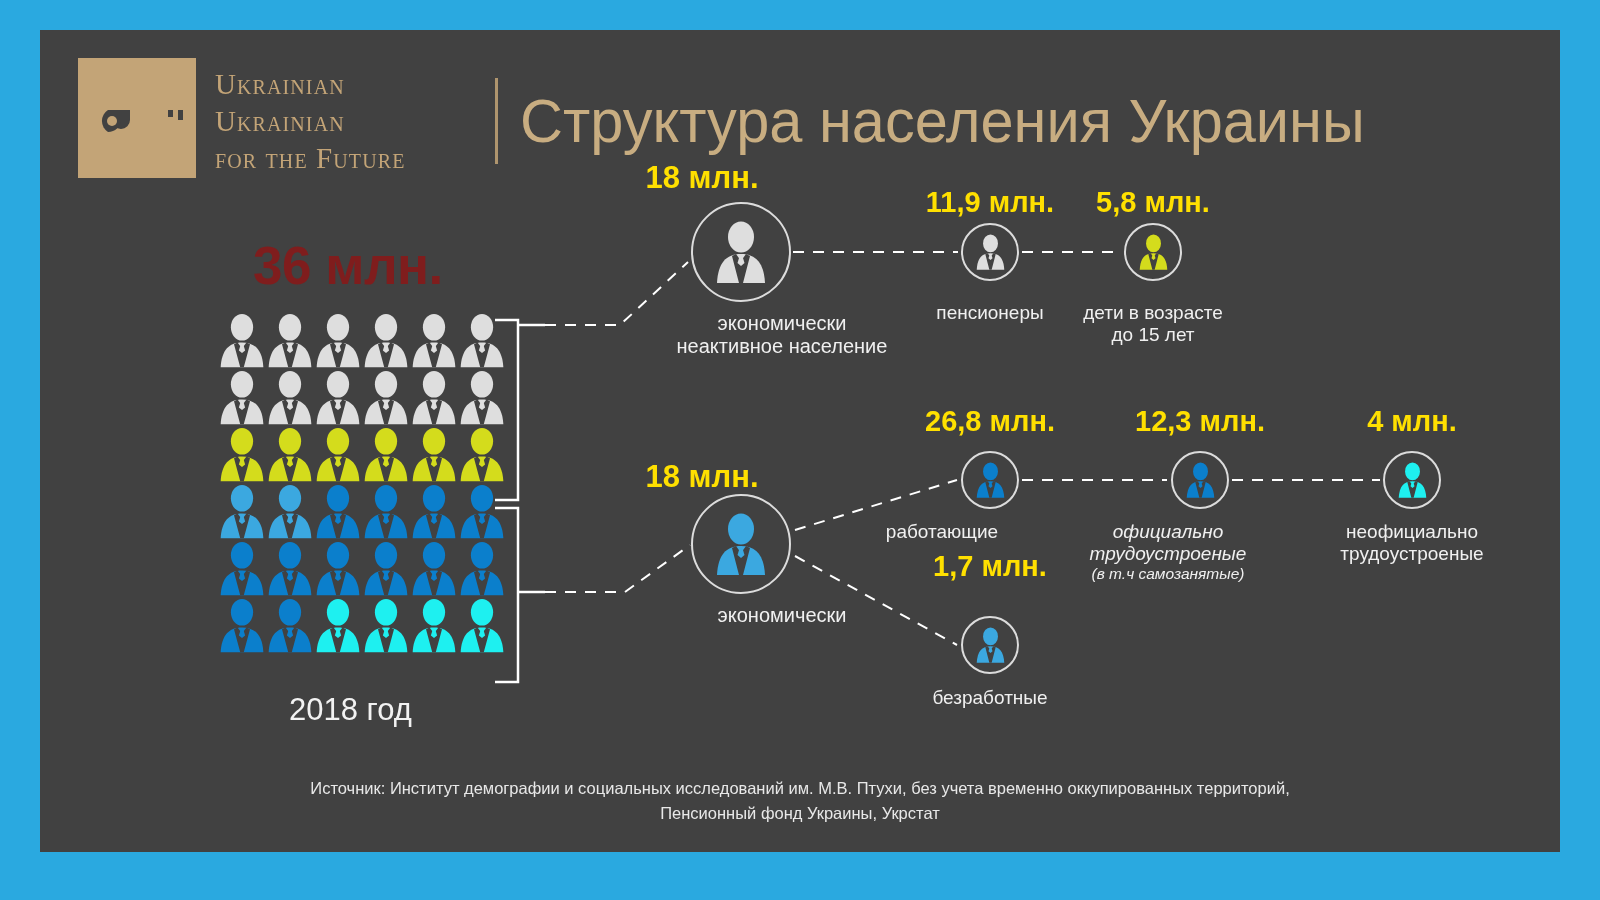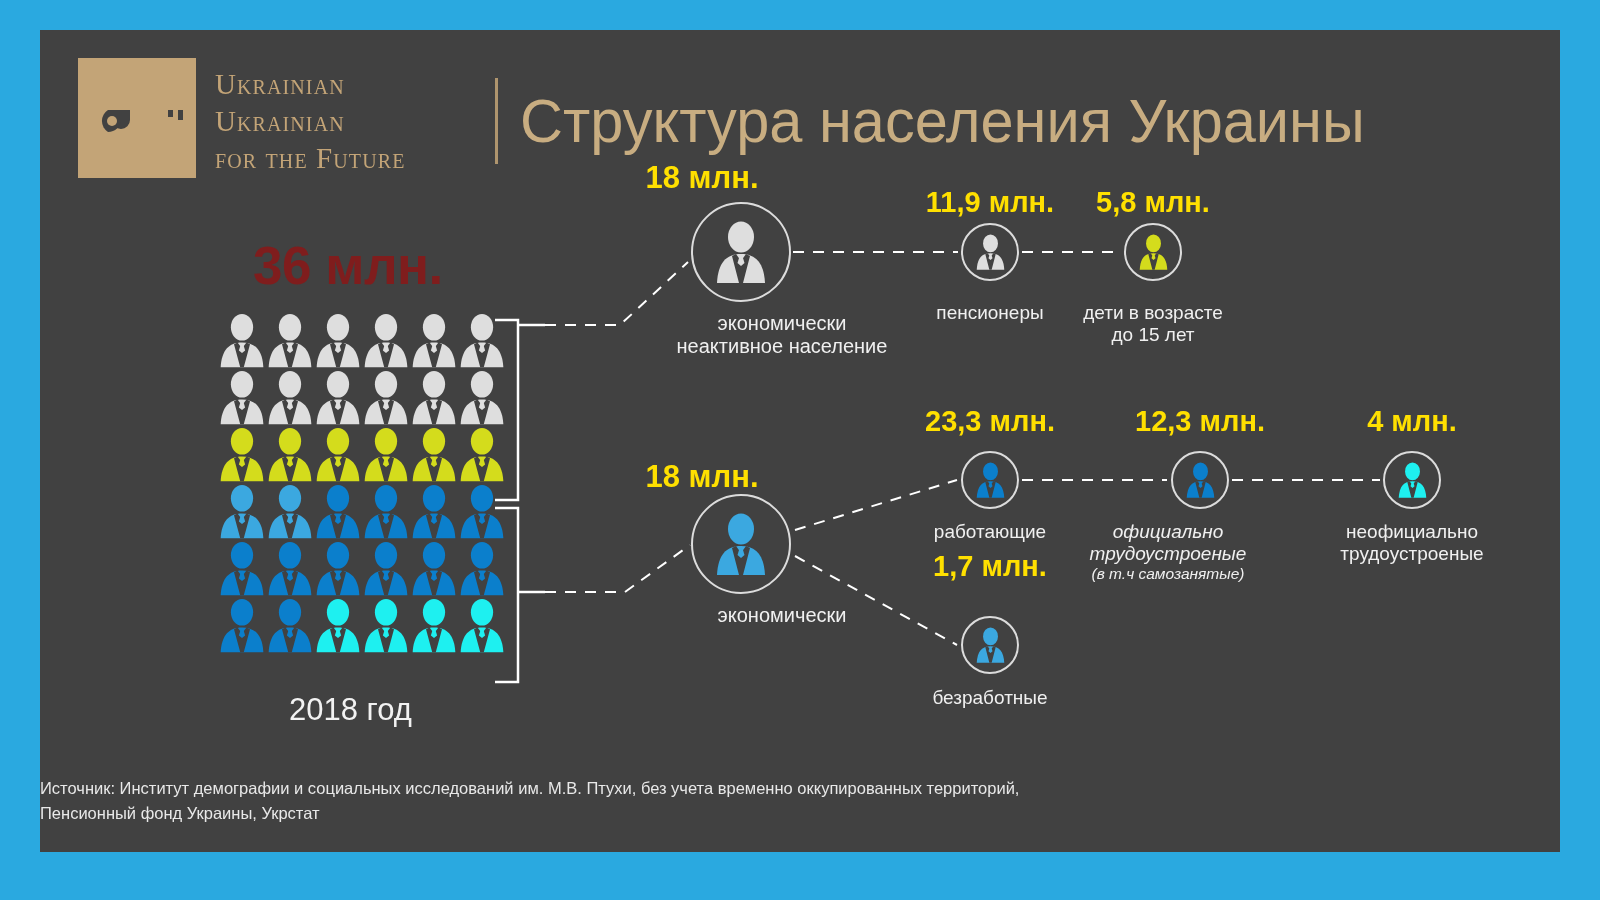--- a/index.html
+++ b/index.html
@@ -100,21 +100,21 @@
   .caption.c-big{font-size:20px;}
   .caption.c-sm{font-size:19px;}
   .caption .sub{font-size:15.5px;display:block;}
 
   
   #lines{position:absolute;left:0;top:0;width:1600px;height:900px;pointer-events:none;}
 
   
   .source{
     position:absolute;left:40px;top:776px;width:1520px;
-    color:#e8e8e8;
+    text-align:center;color:#e8e8e8;
     font-size:16.5px;line-height:25px;
   }
 </style>
 </head>
 <body>
 
 <div id="stage">
   <div class="panel"></div>
 
   <div class="logo-box">
@@ -521,32 +521,32 @@
         <path d="M27 33 C12 33 4 42 3 62 H51 C50 42 42 33 27 33 Z" fill="#3ba8e0"></path>
         <path d="M22 33 L27 40 L32 33 L36 35 L29 62 H25 L18 35 Z" fill="#414141"></path>
         <path d="M25 37 L29 37 L30.5 42 L27 45 L23.5 42 Z" fill="#3ba8e0"></path>
       </svg>
     </div>
   </div>
   <div class="caption c-big" style="left:622px;top:604px;width:320px;">
     <div>экономически</div>
   </div>
 
-  <div class="value v-sm" style="left:900px;top:405px;width:180px;">23,3 млн.</div>
+  <div class="value v-sm" style="left:900px;top:405px;width:180px;">26,8 млн.</div>
   <div class="node small" style="left:961px;top:451px;">
     <div class="circ">
       <svg viewBox="0 0 54 62">
         <ellipse cx="27" cy="16" rx="13" ry="15.5" fill="#0b7fcc"></ellipse>
         <path d="M27 33 C12 33 4 42 3 62 H51 C50 42 42 33 27 33 Z" fill="#0b7fcc"></path>
         <path d="M22 33 L27 40 L32 33 L36 35 L29 62 H25 L18 35 Z" fill="#414141"></path>
         <path d="M25 37 L29 37 L30.5 42 L27 45 L23.5 42 Z" fill="#0b7fcc"></path>
       </svg>
     </div>
   </div>
-  <div class="caption c-sm" style="left:900px;top:521px;width:180px;">
+  <div class="caption c-sm" style="left:852px;top:521px;width:180px;">
     <div>работающие</div>
   </div>
 
   <div class="value v-sm" style="left:900px;top:550px;width:180px;">1,7 млн.</div>
   <div class="node small" style="left:961px;top:616px;">
     <div class="circ">
       <svg viewBox="0 0 54 62">
         <ellipse cx="27" cy="16" rx="13" ry="15.5" fill="#3ba8e0"></ellipse>
         <path d="M27 33 C12 33 4 42 3 62 H51 C50 42 42 33 27 33 Z" fill="#3ba8e0"></path>
         <path d="M22 33 L27 40 L32 33 L36 35 L29 62 H25 L18 35 Z" fill="#414141"></path>

